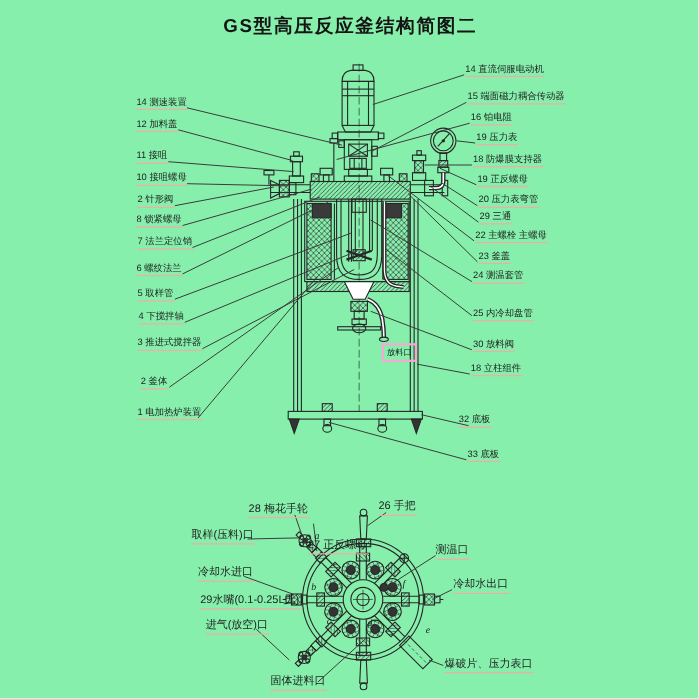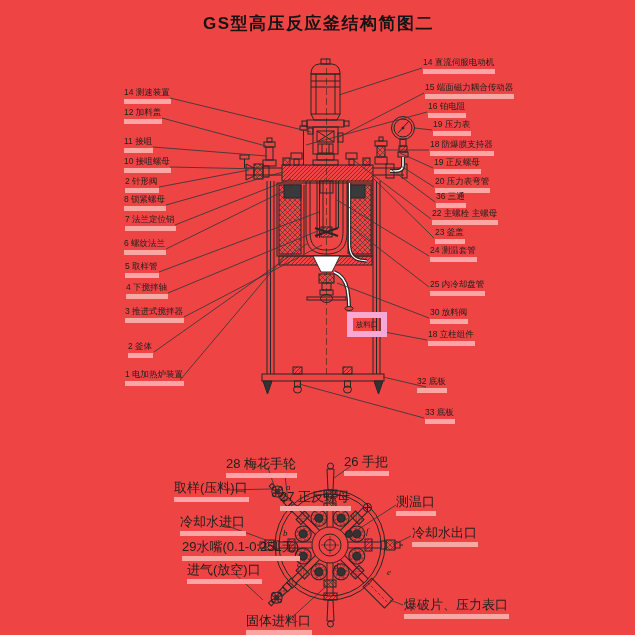--- a/index.html
+++ b/index.html
@@ -1,26 +1,26 @@
 <!DOCTYPE html>
 <html><head>
 <meta charset="utf-8">
 <style>
   html,body{margin:0;padding:0;background:#ffffff;}
-  #page{position:relative;width:635px;height:635px;background:#ef4444;overflow:hidden;
+  #page{position:relative;width:635px;height:635px;background:#86efac;overflow:hidden;
         font-family:"Liberation Sans",sans-serif;}
   .title{position:absolute;left:203px;top:12px;font-weight:bold;font-size:17px;
          letter-spacing:1.5px;color:#141414;white-space:nowrap;}
   .lbl{position:absolute;font-size:8.5px;line-height:1.15;color:#1e1e1e;
-       border-bottom:5px solid #fca5a5;white-space:nowrap;padding:0 1px 1px 0;}
-  .lbl.b{font-size:13px;}
+       border-bottom:1px solid #fca5a5;white-space:nowrap;padding:0 1px 1px 0;}
+  .lbl.b{font-size:10px;}
   .letter{position:absolute;font-size:9px;font-style:italic;color:#1e1e1e;
           font-family:"Liberation Serif",serif;}
   .portbox{position:absolute;left:347px;top:312px;width:28px;height:13px;
-           border:6px solid #f9a8d4;font-size:7.5px;color:#1e1e1e;
+           border:2px solid #f9a8d4;font-size:7.5px;color:#1e1e1e;
            display:flex;align-items:center;justify-content:center;white-space:nowrap;}
   svg{position:absolute;left:0;top:0;}
 </style>
 </head>
 <body>
 
 <div id="page">
 
   <div class="title">GS型高压反应釜结构简图二</div>
 
@@ -324,21 +324,21 @@
   <div class="lbl" style="left:128px;top:342px">2 釜体</div>
   <div class="lbl" style="left:125px;top:370px">1 电加热炉装置</div>
 
   <div class="lbl" style="left:423px;top:58px">14 直流伺服电动机</div>
   <div class="lbl" style="left:425px;top:83px">15 端面磁力耦合传动器</div>
   <div class="lbl" style="left:428px;top:102px">16 铂电阻</div>
   <div class="lbl" style="left:433px;top:120px">19 压力表</div>
   <div class="lbl" style="left:430px;top:140px">18 防爆膜支持器</div>
   <div class="lbl" style="left:434px;top:158px">19 正反螺母</div>
   <div class="lbl" style="left:435px;top:177px">20 压力表弯管</div>
-  <div class="lbl" style="left:436px;top:192px">36 三通</div>
+  <div class="lbl" style="left:436px;top:192px">29 三通</div>
   <div class="lbl" style="left:432px;top:209px">22 主螺栓 主螺母</div>
   <div class="lbl" style="left:435px;top:228px">23 釜盖</div>
   <div class="lbl" style="left:430px;top:246px">24 测温套管</div>
   <div class="lbl" style="left:430px;top:280px">25 内冷却盘管</div>
   <div class="lbl" style="left:430px;top:308px">30 放料阀</div>
   <div class="lbl" style="left:428px;top:330px">18 立柱组件</div>
   <div class="lbl" style="left:417px;top:377px">32 底板</div>
   <div class="lbl" style="left:425px;top:408px">33 底板</div>
 
   <div class="portbox">放料口</div>

